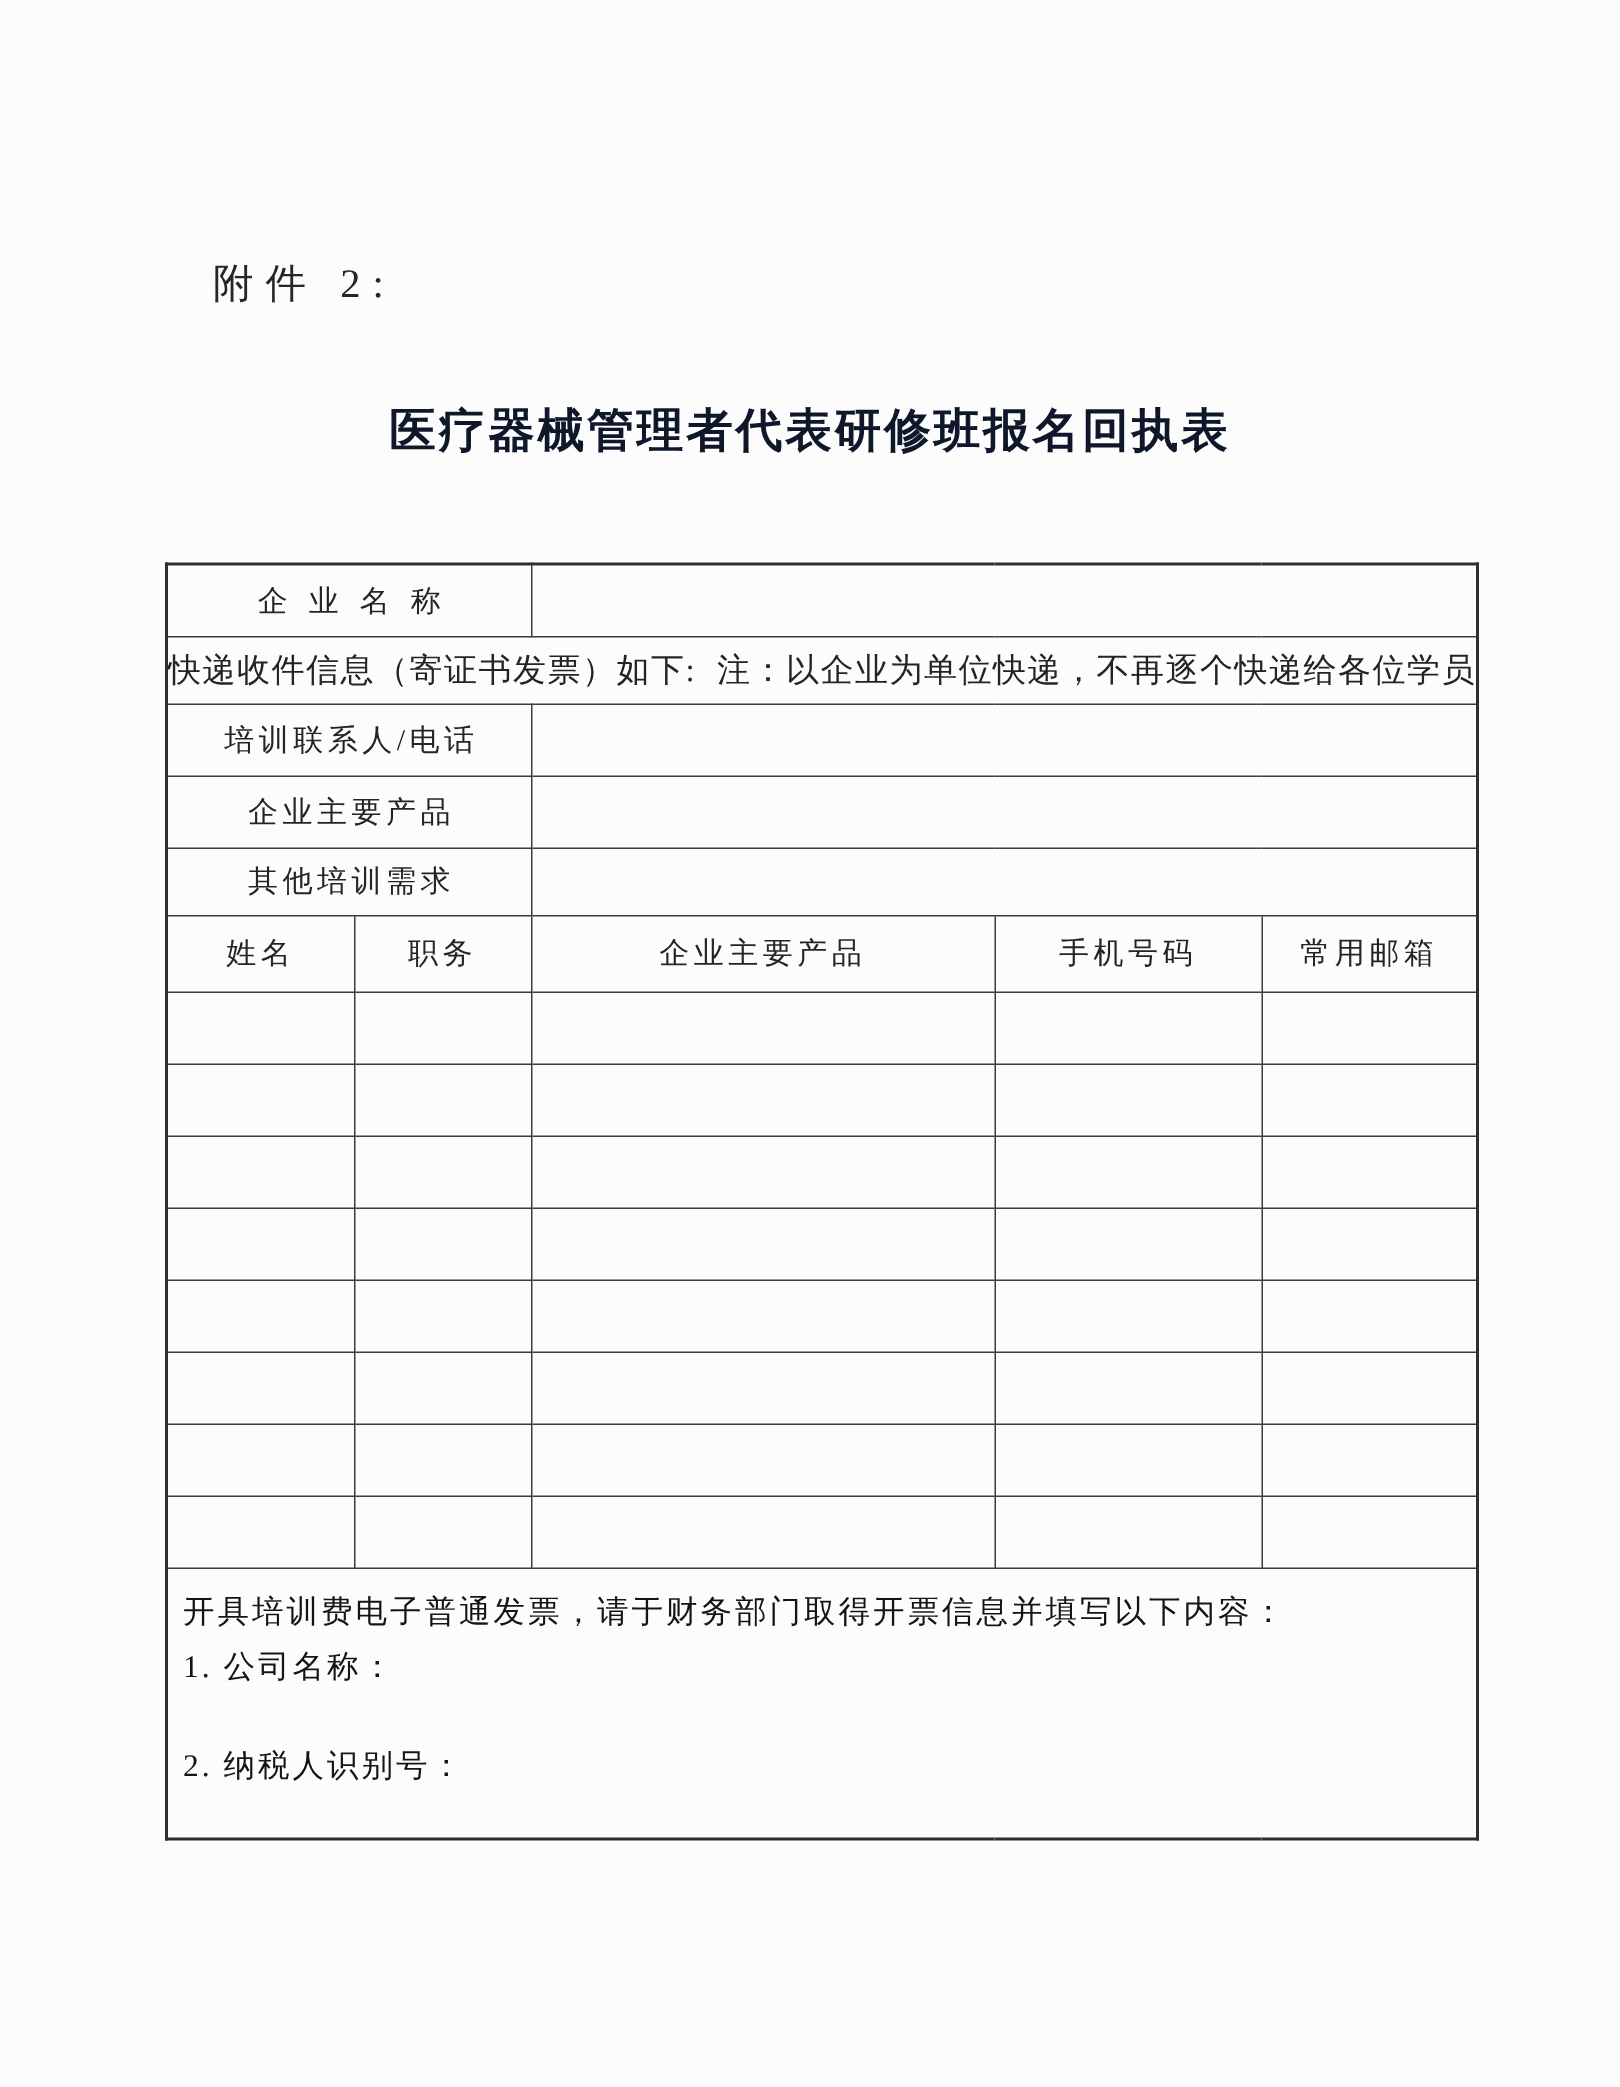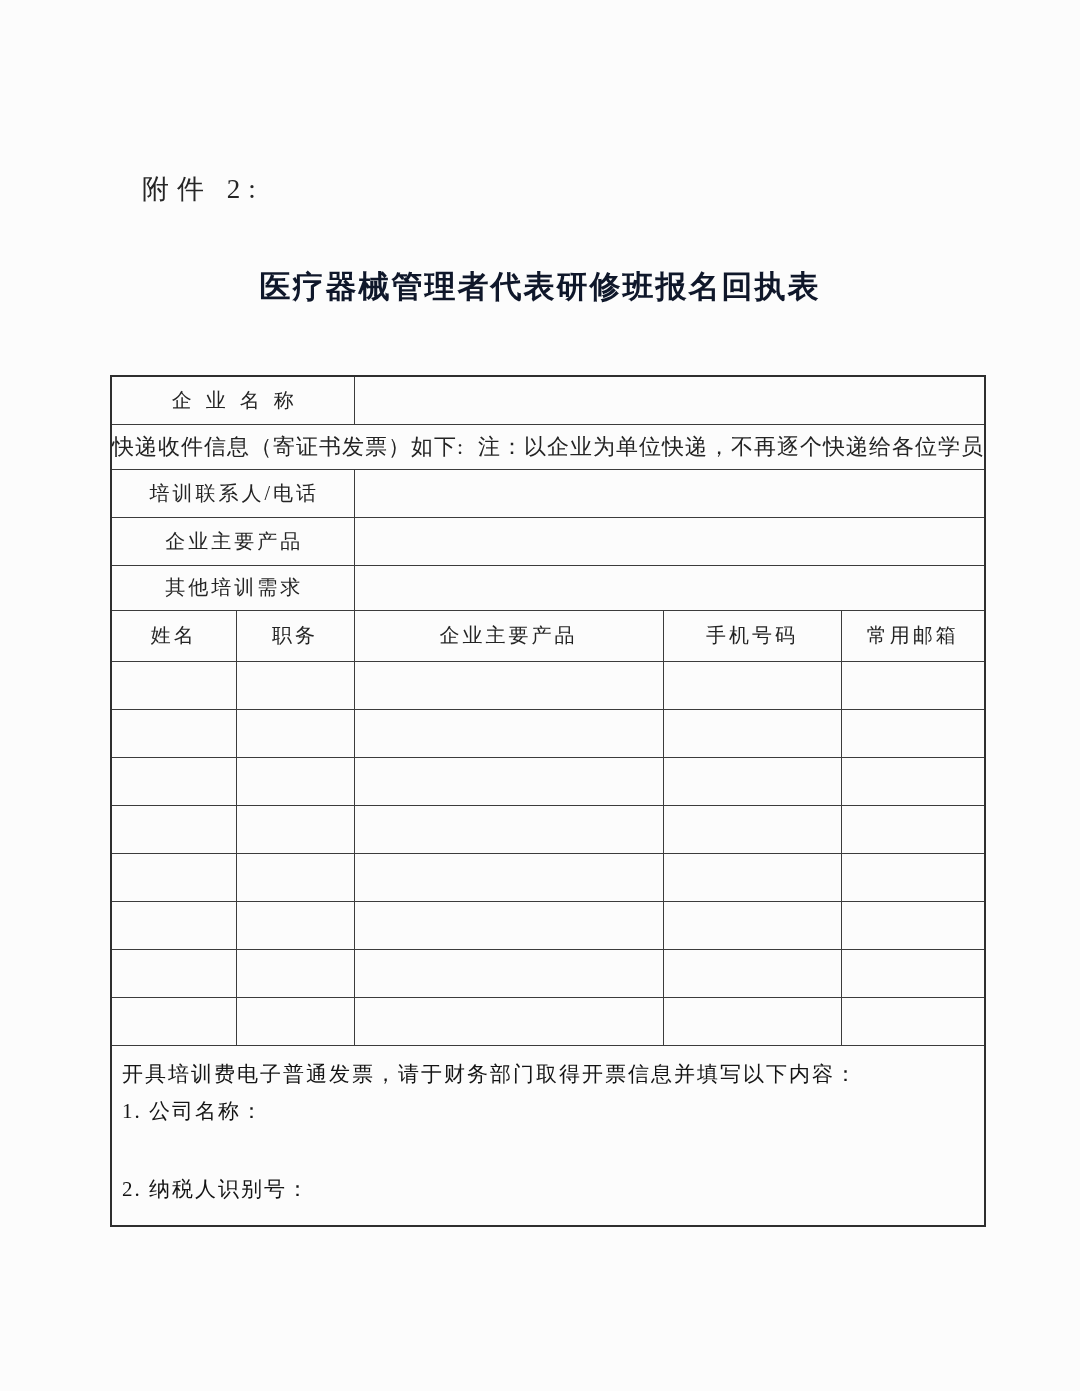--- a/index.html
+++ b/index.html
@@ -96,21 +96,21 @@
     vertical-align: top;
     padding: 10px 10px 0 10px !important;
   }
   .footer-cell div {
     font-weight: normal;
     font-size: 21px;
     line-height: 37px;
     letter-spacing: 2px;
     color: #141414;
   }
-  .footer-item-2 { margin-top: 41px; }
+  .footer-item-2 { margin-top: 29px; }
 </style>
 </head>
 <body>
 
 <div>
 
   <div class="attachment-label">附件 2:</div>
 
   <h1 class="doc-title">医疗器械管理者代表研修班报名回执表</h1>
 

